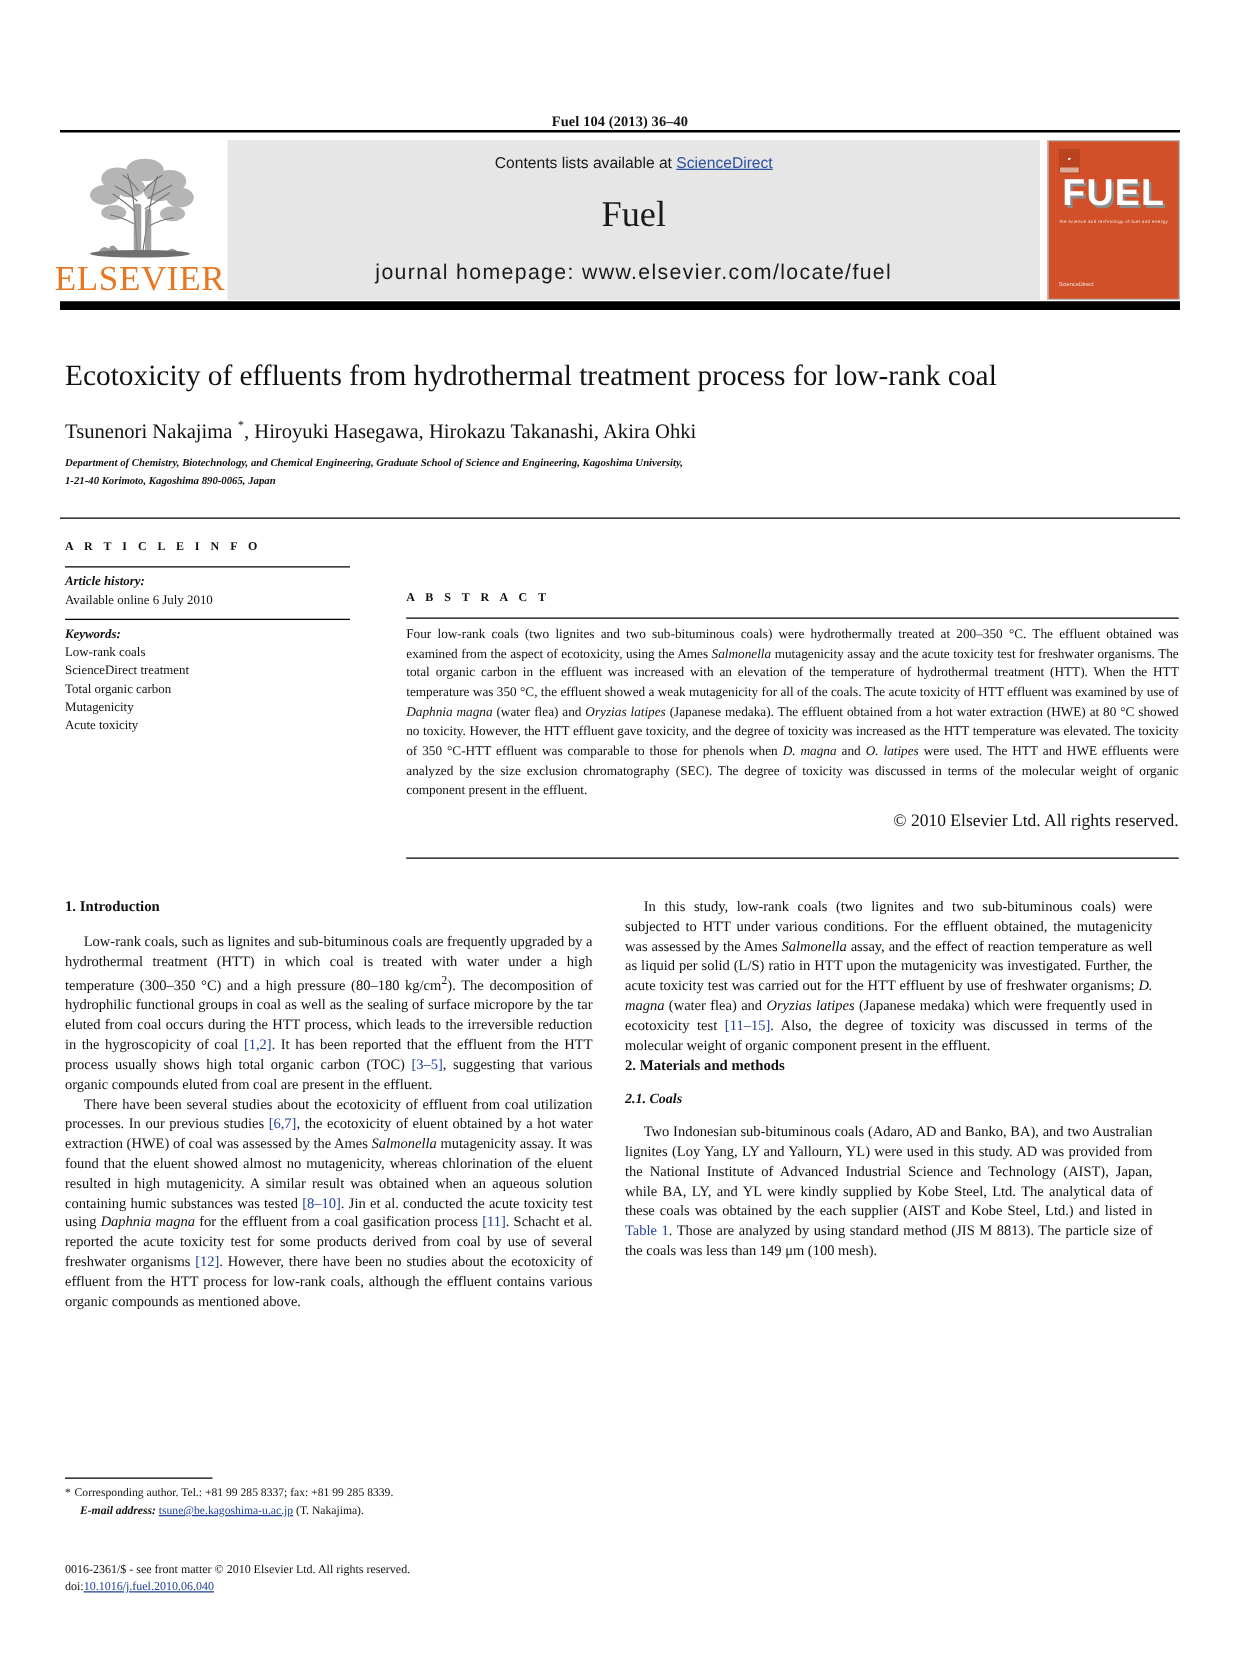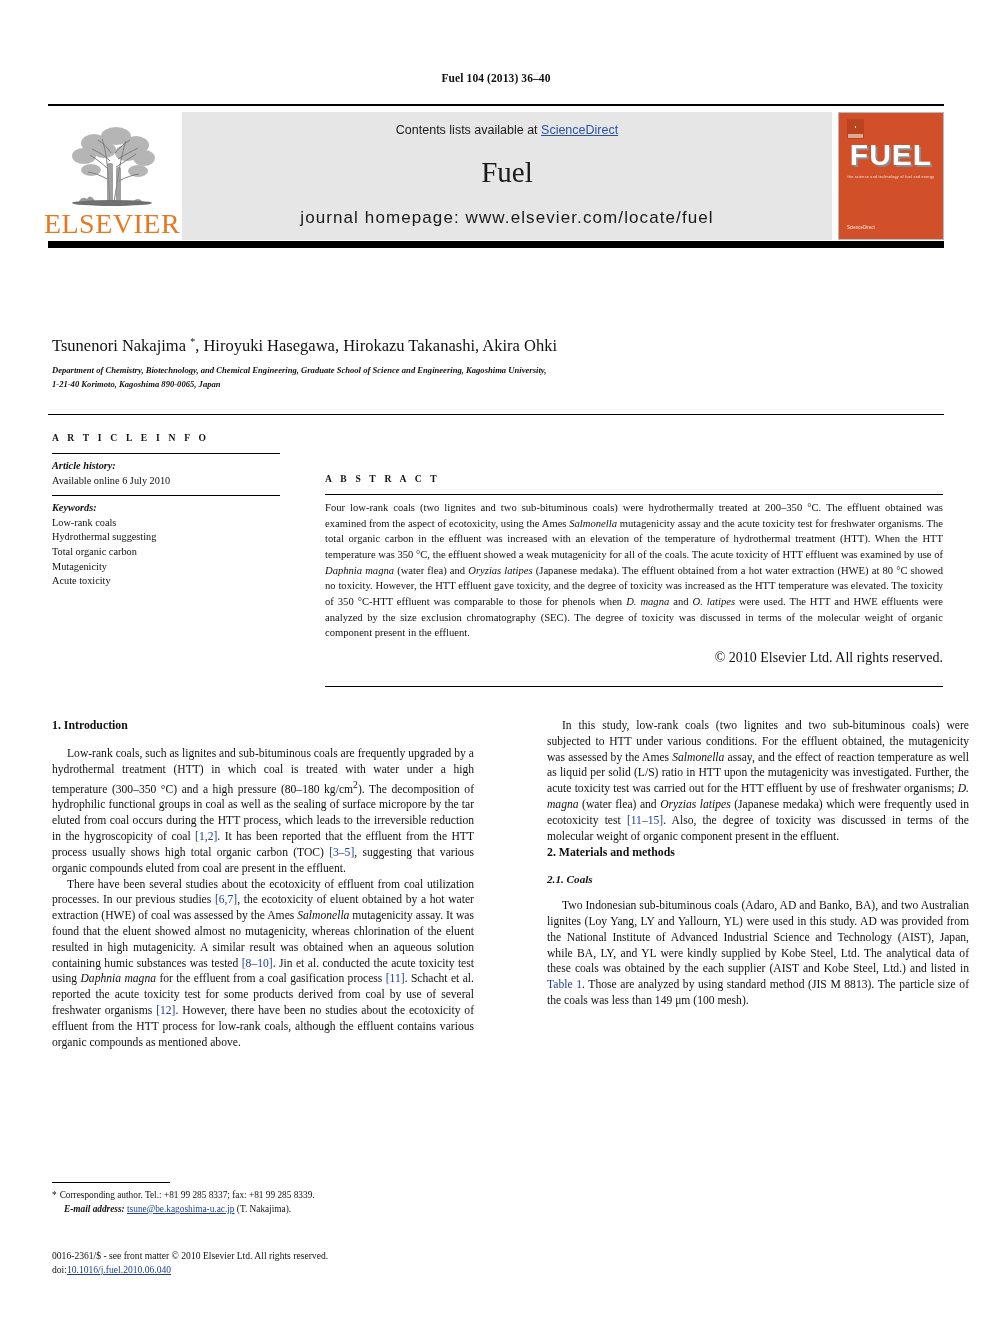--- a/index.html
+++ b/index.html
@@ -17,21 +17,21 @@
     width: 992px;
     height: 1323px;
     margin: 0 auto;
     background: #fff;
     overflow: hidden;
   }
 
   
   .running-head {
     position: absolute;
-    top: 72px;
+    top: 92px;
     left: 0;
     width: 992px;
     text-align: center;
     font-family: "Liberation Serif", serif;
     font-size: 11.5px;
     font-weight: bold;
     letter-spacing: 0.1px;
     color: #111;
   }
 
@@ -261,21 +261,21 @@
     position: absolute;
     top: 718px;
     width: 422px;
     font-family: "Liberation Serif", serif;
     font-size: 11.6px;
     line-height: 1.365;
     text-align: justify;
     color: #111;
   }
   .col.left  { left: 52px; }
-  .col.right { left: 500px; margin-left: 47px; }
+  .col.right { left: 500px; }
   .col h2 {
     font-size: 11.8px;
     font-weight: bold;
     margin: 0 0 14px 0;
     line-height: 1.2;
     text-align: left;
   }
   .col h3 {
     font-size: 11.2px;
     font-weight: bold;
@@ -384,20 +384,21 @@
     <div class="cover-thumb">
       <div class="cover-el"></div>
       <div class="cover-fuel">FUEL</div>
       <div class="cover-sub">the science and technology of fuel and energy</div>
       <div class="cover-foot">ScienceDirect</div>
     </div>
   </div>
 
   <div class="black-bar"></div>
 
+  <div class="title">Ecotoxicity of effluents from hydrothermal treatment process for low-rank coal</div>
 
   <div class="authors">
     <span>Tsunenori Nakajima <sup>*</sup>, Hiroyuki Hasegawa, Hirokazu Takanashi, Akira Ohki</span>
   </div>
 
   <div class="affiliation">
     <div>Department of Chemistry, Biotechnology, and Chemical Engineering, Graduate School of Science and Engineering, Kagoshima University,</div>
     <div>1-21-40 Korimoto, Kagoshima 890-0065, Japan</div>
   </div>
 
@@ -407,21 +408,21 @@
     <div class="sec-head">A R T I C L E   I N F O</div>
     <div class="hr-strong"></div>
     <div class="info-block">
       <span class="lab">Article history:</span><br>
       <span>Available online 6 July 2010</span>
     </div>
     <div class="hr-strong"></div>
     <div class="info-block">
       <span class="lab">Keywords:</span>
       <span class="kw">Low-rank coals</span>
-      <span class="kw">Hydrothermal suggesting</span>
+      <span class="kw">ScienceDirect treatment</span>
       <span class="kw">Total organic carbon</span>
       <span class="kw">Mutagenicity</span>
       <span class="kw">Acute toxicity</span>
     </div>
   </div>
 
   <div class="abstract-col">
     <div class="sec-head">A B S T R A C T</div>
     <div class="hr-strong"></div>
     <div class="abstract-body">Four low-rank coals (two lignites and two sub-bituminous coals) were hydrothermally treated at 200–350 °C. The effluent obtained was examined from the aspect of ecotoxicity, using the Ames <i>Salmonella</i> mutagenicity assay and the acute toxicity test for freshwater organisms. The total organic carbon in the effluent was increased with an elevation of the temperature of hydrothermal treatment (HTT). When the HTT temperature was 350 °C, the effluent showed a weak mutagenicity for all of the coals. The acute toxicity of HTT effluent was examined by use of <i>Daphnia magna</i> (water flea) and <i>Oryzias latipes</i> (Japanese medaka). The effluent obtained from a hot water extraction (HWE) at 80 °C showed no toxicity. However, the HTT effluent gave toxicity, and the degree of toxicity was increased as the HTT temperature was elevated. The toxicity of 350 °C-HTT effluent was comparable to those for phenols when <i>D. magna</i> and <i>O. latipes</i> were used. The HTT and HWE effluents were analyzed by the size exclusion chromatography (SEC). The degree of toxicity was discussed in terms of the molecular weight of organic component present in the effluent.</div>

